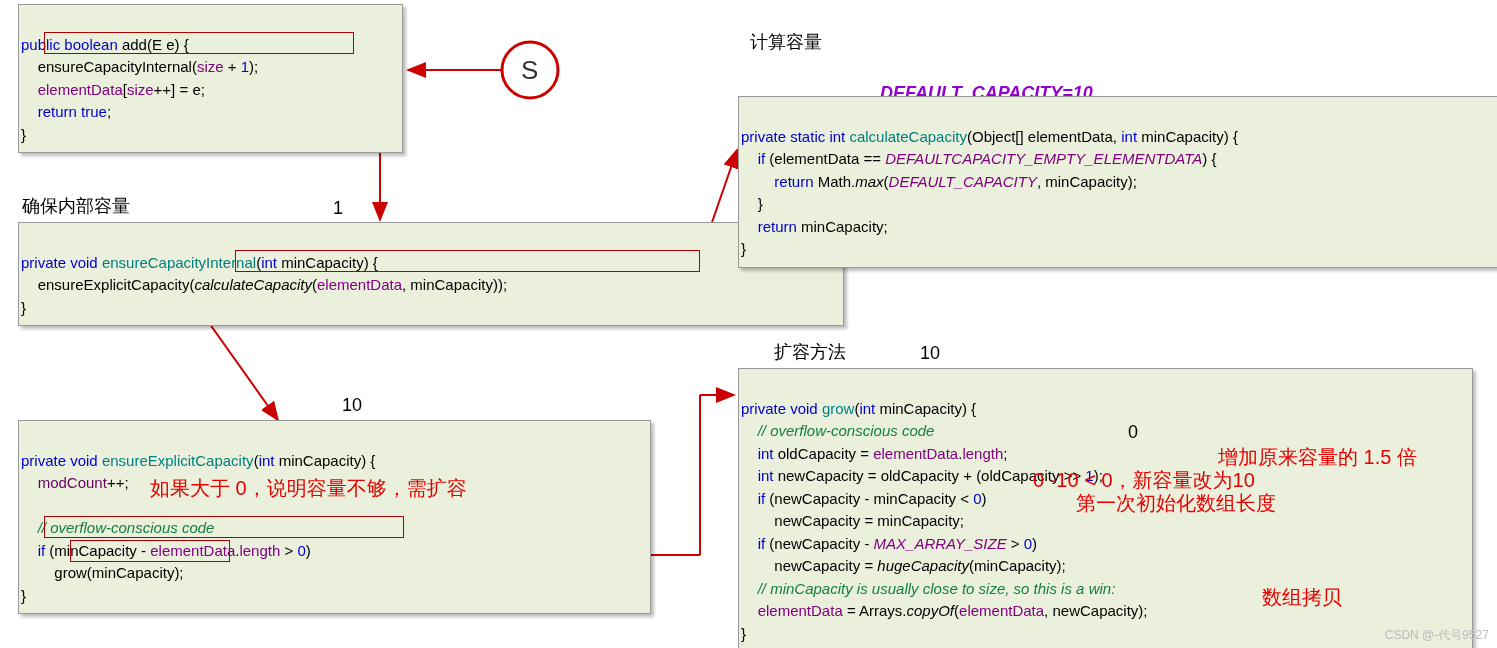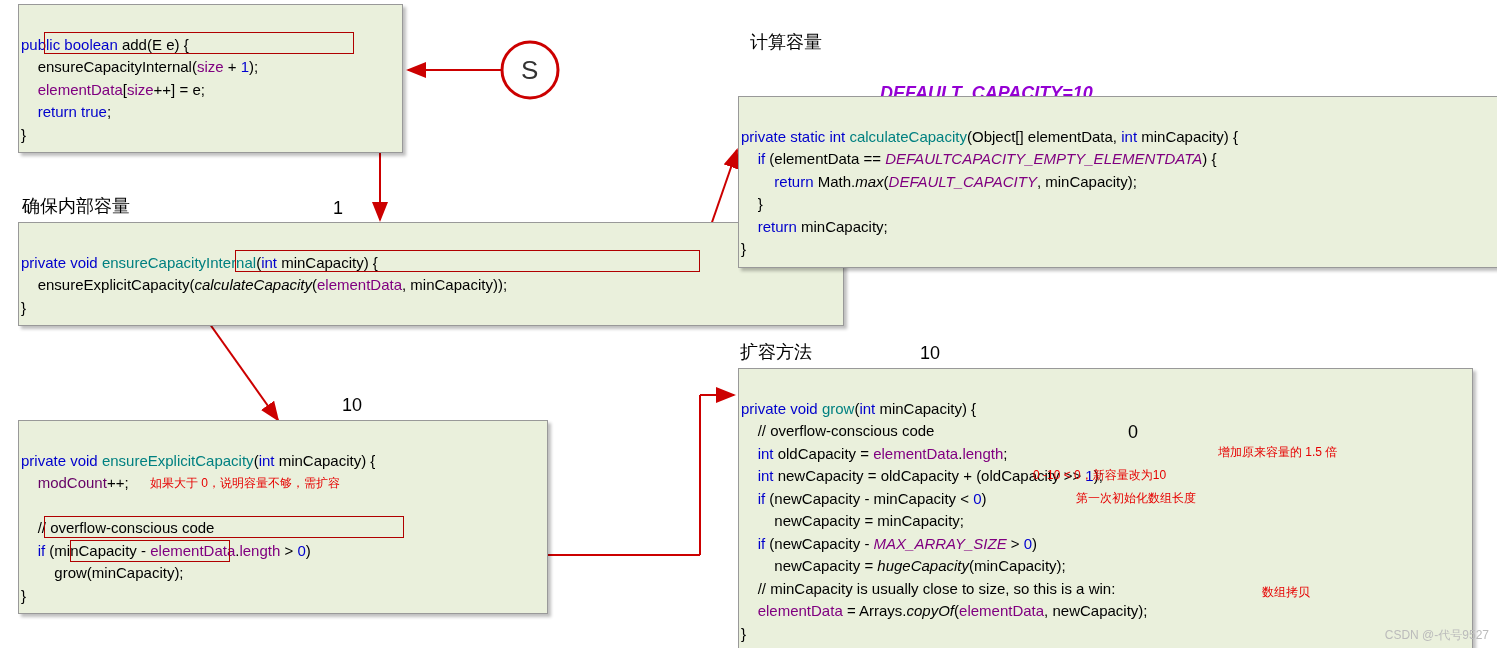--- a/index.html
+++ b/index.html
@@ -19,37 +19,37 @@
     padding: 6px 2px;
     line-height: 1.5;
     white-space: pre;
     font-family: Arial, sans-serif;
   }
   .kw-blue { color: #0000cc; }
   .kw-teal { color: #008080; }
   .kw-purple { color: #800080; }
   .kw-purple-italic { color: #800080; font-style: italic; }
   .num { color: #0000d0; }
-  .comment { color: #000000; }
+  .comment { color: #15803d; font-style: italic; }
   .black { color: #000; }
   .mc-purple { color: #660066; }
   .highlight-box {
     position: absolute;
     border: 1.5px solid #b00000;
     background: transparent;
   }
   .label-text {
     position: absolute;
     color: #000;
     font-size: 18px;
   }
   .annotation-text {
     position: absolute;
     color: #e60000;
-    font-size: 12px;
+    font-size: 20px;
   }
   .title-purple {
     position: absolute;
     color: #9400d3;
     font-style: italic;
     font-size: 18px;
     font-weight: bold;
   }
   .number-label {
     position: absolute;
@@ -110,21 +110,21 @@
 <div class="number-label" style="left:333px; top:198px;">1</div>
 
 <div class="code-box" style="left:18px; top:222px; width:826px;">
 <span class="kw-blue">private</span><span class="kw-blue"> void</span><span class="kw-teal"> ensureCapacityInternal</span><span class="black">(</span><span class="kw-blue">int</span><span class="black"> minCapacity) {</span>
 <span class="black">    ensureExplicitCapacity(</span><span style="font-style:italic" class="black">calculateCapacity</span><span class="black">(</span><span class="kw-purple">elementData</span><span class="black">, minCapacity));</span>
 <span class="black">}</span>
 </div>
 <div class="highlight-box" style="left:235px; top:250px; width:465px; height:22px;"></div>
 
 <div class="label-text number-label" style="left:342px; top:395px;">10</div>
-<div class="code-box" style="left:18px; top:420px; width:530px;">
+<div class="code-box" style="left:18px; top:420px; width:633px;">
 <span class="kw-blue">private</span><span class="kw-blue"> void</span><span class="kw-teal"> ensureExplicitCapacity</span><span class="black">(</span><span class="kw-blue">int</span><span class="black"> minCapacity) {</span>
 <span class="black">    </span><span class="mc-purple">modCount</span><span class="black">++;</span>
 <span></span>
 <span class="comment">    // overflow-conscious code</span>
 <span class="kw-blue">    if</span><span class="black"> (minCapacity - </span><span class="kw-purple">elementData</span><span class="black">.</span><span class="kw-purple">length</span><span class="black"> &gt; </span><span class="num">0</span><span class="black">)</span>
 <span class="black">        grow(minCapacity);</span>
 <span class="black">}</span>
 </div>
 <div class="highlight-box" style="left:44px; top:516px; width:360px; height:22px;"></div>
 <div class="highlight-box" style="left:70px; top:540px; width:160px; height:22px;"></div>
@@ -135,21 +135,21 @@
 
 <div class="code-box" style="left:738px; top:96px; width:882px;">
 <span class="kw-blue">private</span><span class="kw-blue"> static</span><span class="kw-blue"> int</span><span class="kw-teal"> calculateCapacity</span><span class="black">(Object[] elementData, </span><span class="kw-blue">int</span><span class="black"> minCapacity) {</span>
 <span class="kw-blue">    if</span><span class="black"> (elementData == </span><span class="kw-purple-italic">DEFAULTCAPACITY_EMPTY_ELEMENTDATA</span><span class="black">) {</span>
 <span class="kw-blue">        return</span><span class="black"> Math.</span><span style="font-style:italic" class="black">max</span><span class="black">(</span><span class="kw-purple-italic">DEFAULT_CAPACITY</span><span class="black">, minCapacity);</span>
 <span class="black">    }</span>
 <span class="kw-blue">    return</span><span class="black"> minCapacity;</span>
 <span class="black">}</span>
 </div>
 
-<div class="label-text" style="left:740px; top:340px;">扩容方法</div>
+<div class="label-text" style="left:774px; top:340px;">扩容方法</div>
 <div class="number-label" style="left:920px; top:343px;">10</div>
 
 <div class="code-box" style="left:738px; top:368px; width:735px;">
 <span class="kw-blue">private</span><span class="kw-blue"> void</span><span class="kw-teal"> grow</span><span class="black">(</span><span class="kw-blue">int</span><span class="black"> minCapacity) {</span>
 <span class="comment">    // overflow-conscious code</span>
 <span class="kw-blue">    int</span><span class="black"> oldCapacity = </span><span class="kw-purple">elementData</span><span class="black">.</span><span class="kw-purple">length</span><span class="black">;</span>
 <span class="kw-blue">    int</span><span class="black"> newCapacity = oldCapacity + (oldCapacity &gt;&gt; </span><span class="num">1</span><span class="black">);</span>
 <span class="kw-blue">    if</span><span class="black"> (newCapacity - minCapacity &lt; </span><span class="num">0</span><span class="black">)</span>
 <span class="black">        newCapacity = minCapacity;</span>
 <span class="kw-blue">    if</span><span class="black"> (newCapacity - </span><span class="kw-purple-italic">MAX_ARRAY_SIZE</span><span class="black"> &gt; </span><span class="num">0</span><span class="black">)</span>

